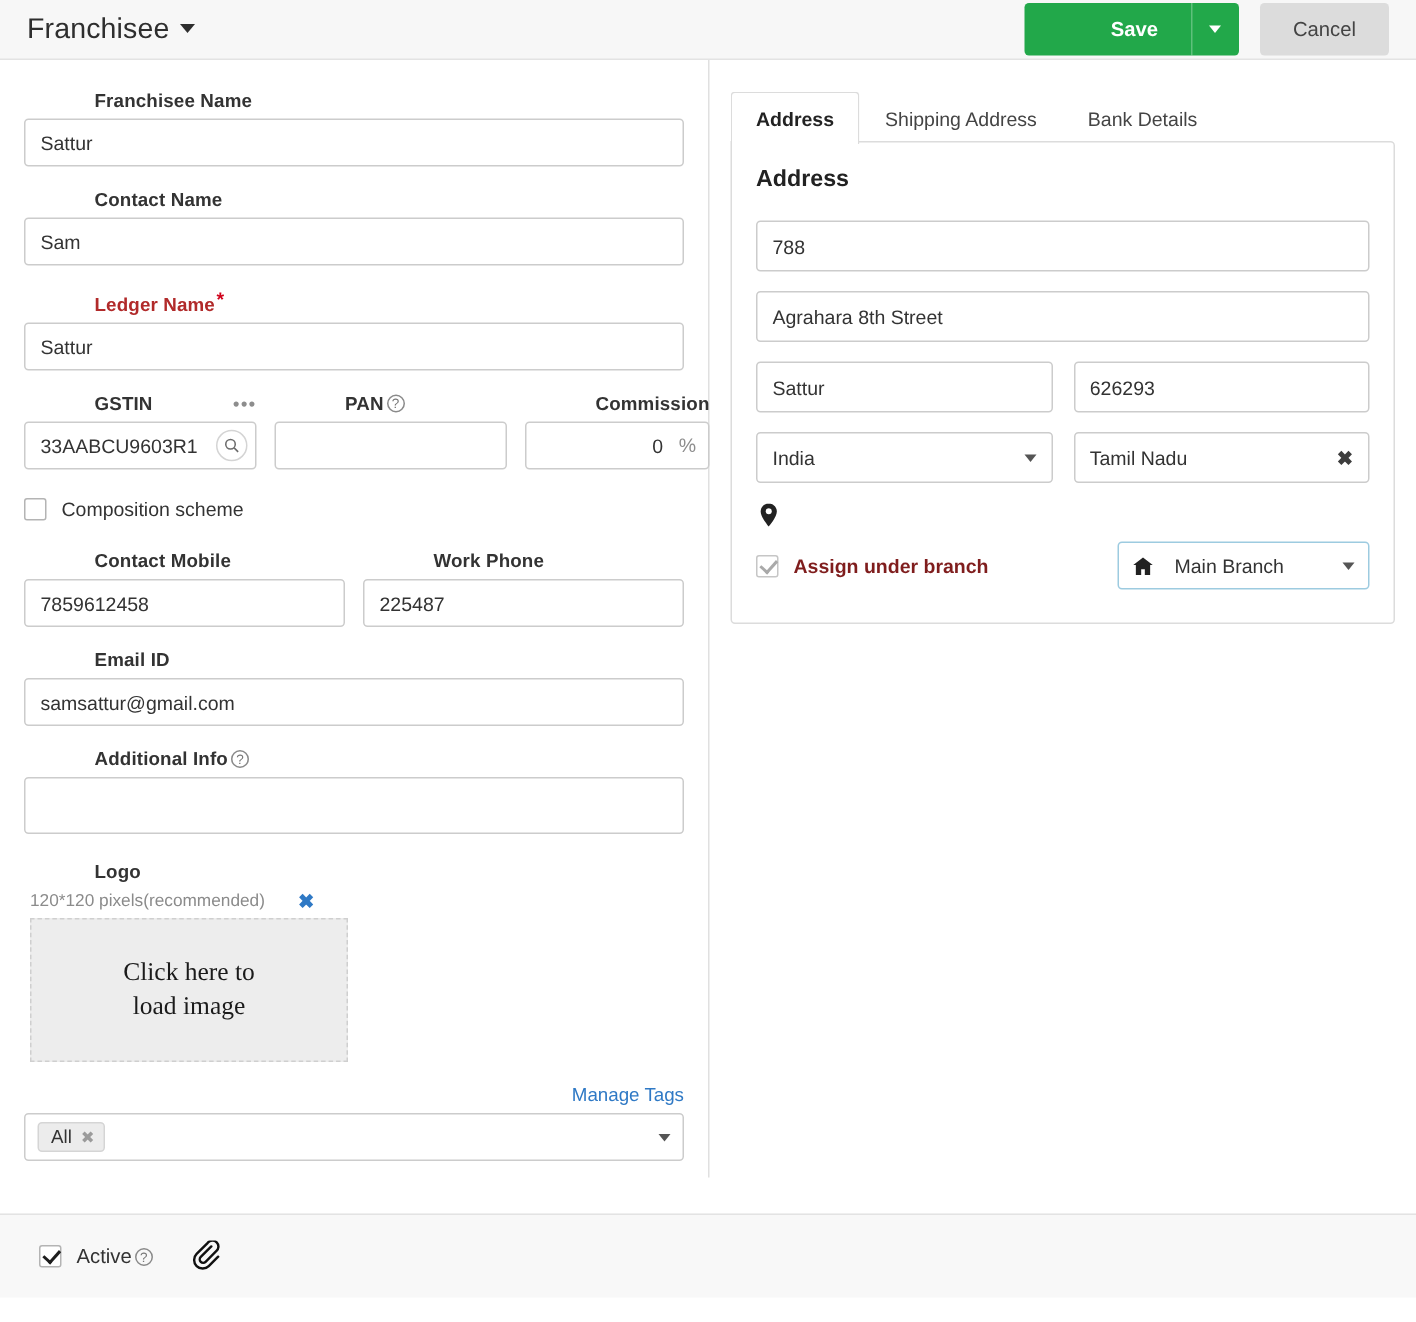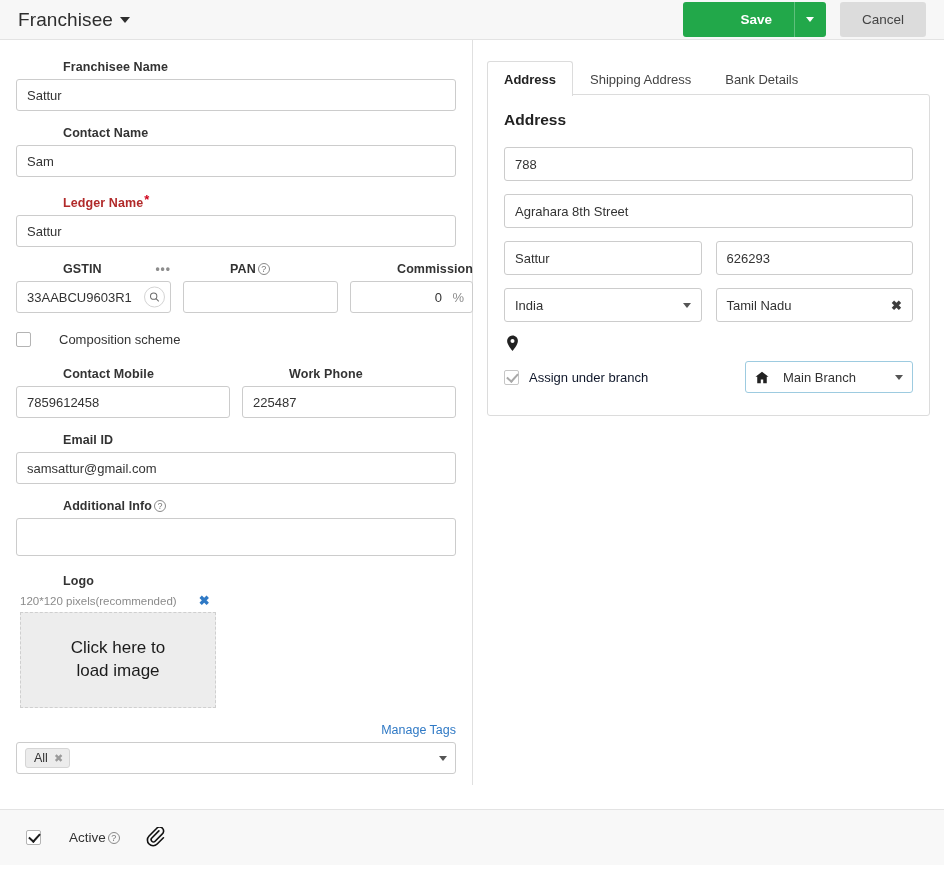--- a/index.html
+++ b/index.html
@@ -177,21 +177,21 @@
 
   .suffix-wrap { position: relative; }
   .inp.num { text-align: right; padding-right: 30px; }
   .suffix-pct {
     position: absolute; right: 9px; top: 50%;
     transform: translateY(-50%);
     color: #8d8d8d; font-size: 13px;
   }
 
   
-  .chk-row { display: flex; align-items: flex-end; gap: 28px; margin: 4px 0 20px 0; }
+  .chk-row { display: flex; align-items: flex-end; gap: 10px; margin: 4px 0 20px 0; }
   .chk {
     width: 15px; height: 15px;
     border: 1px solid #b4b4b4;
     border-radius: 2px;
     background: #fff;
     display: inline-block;
     position: relative;
     cursor: pointer;
     flex: none;
   }
@@ -200,52 +200,52 @@
     position: absolute;
     left: 4px; top: 0px;
     width: 5px; height: 9px;
     border: solid #1d1d1d;
     border-width: 0 2px 2px 0;
     transform: rotate(42deg);
   }
   .chk.dim { border-color: #c6c6c6; }
   .chk.dim.checked::after { border-color: #a9a9a9; }
   .chk-label { font-size: 13px; color: #333; }
-  .chk-label.dim { color: #0f172a; }
+  .chk-label.dim { color: #7f1d1d; font-weight: bold; }
 
   textarea.inp {
     height: 38px;
     padding: 6px 10px;
     resize: none;
     line-height: 1.3;
   }
 
   
   .logo-meta {
     display: flex;
     align-items: center;
     gap: 22px;
     margin: 2px 0 4px 4px;
   }
   .logo-hint { font-size: 11.5px; color: #8b8b8b; }
   .logo-remove { color: #2f79c5; font-size: 13px; cursor: pointer; font-weight: bold; }
   .logo-drop {
-    width: 196px; height: 96px;
+    width: 212px; height: 96px;
     background: #ededed;
     border: 1px dashed #cfcfcf;
     margin-left: 4px;
     display: flex;
     align-items: center;
     justify-content: center;
     text-align: center;
     font-size: 17px;
     color: #1b1b1b;
     line-height: 1.35;
     cursor: pointer;
-    font-family: Liberation Sans, sans-serif;
+    font-family: Liberation Serif, serif;
   }
 
   .tags-head {
     display: flex;
     justify-content: flex-end;
     margin: 12px 0 5px 0;
   }
   .link { color: #2f79c5; font-size: 12.5px; cursor: pointer; }
   .tag-select {
     border: 1px solid #ccc;

